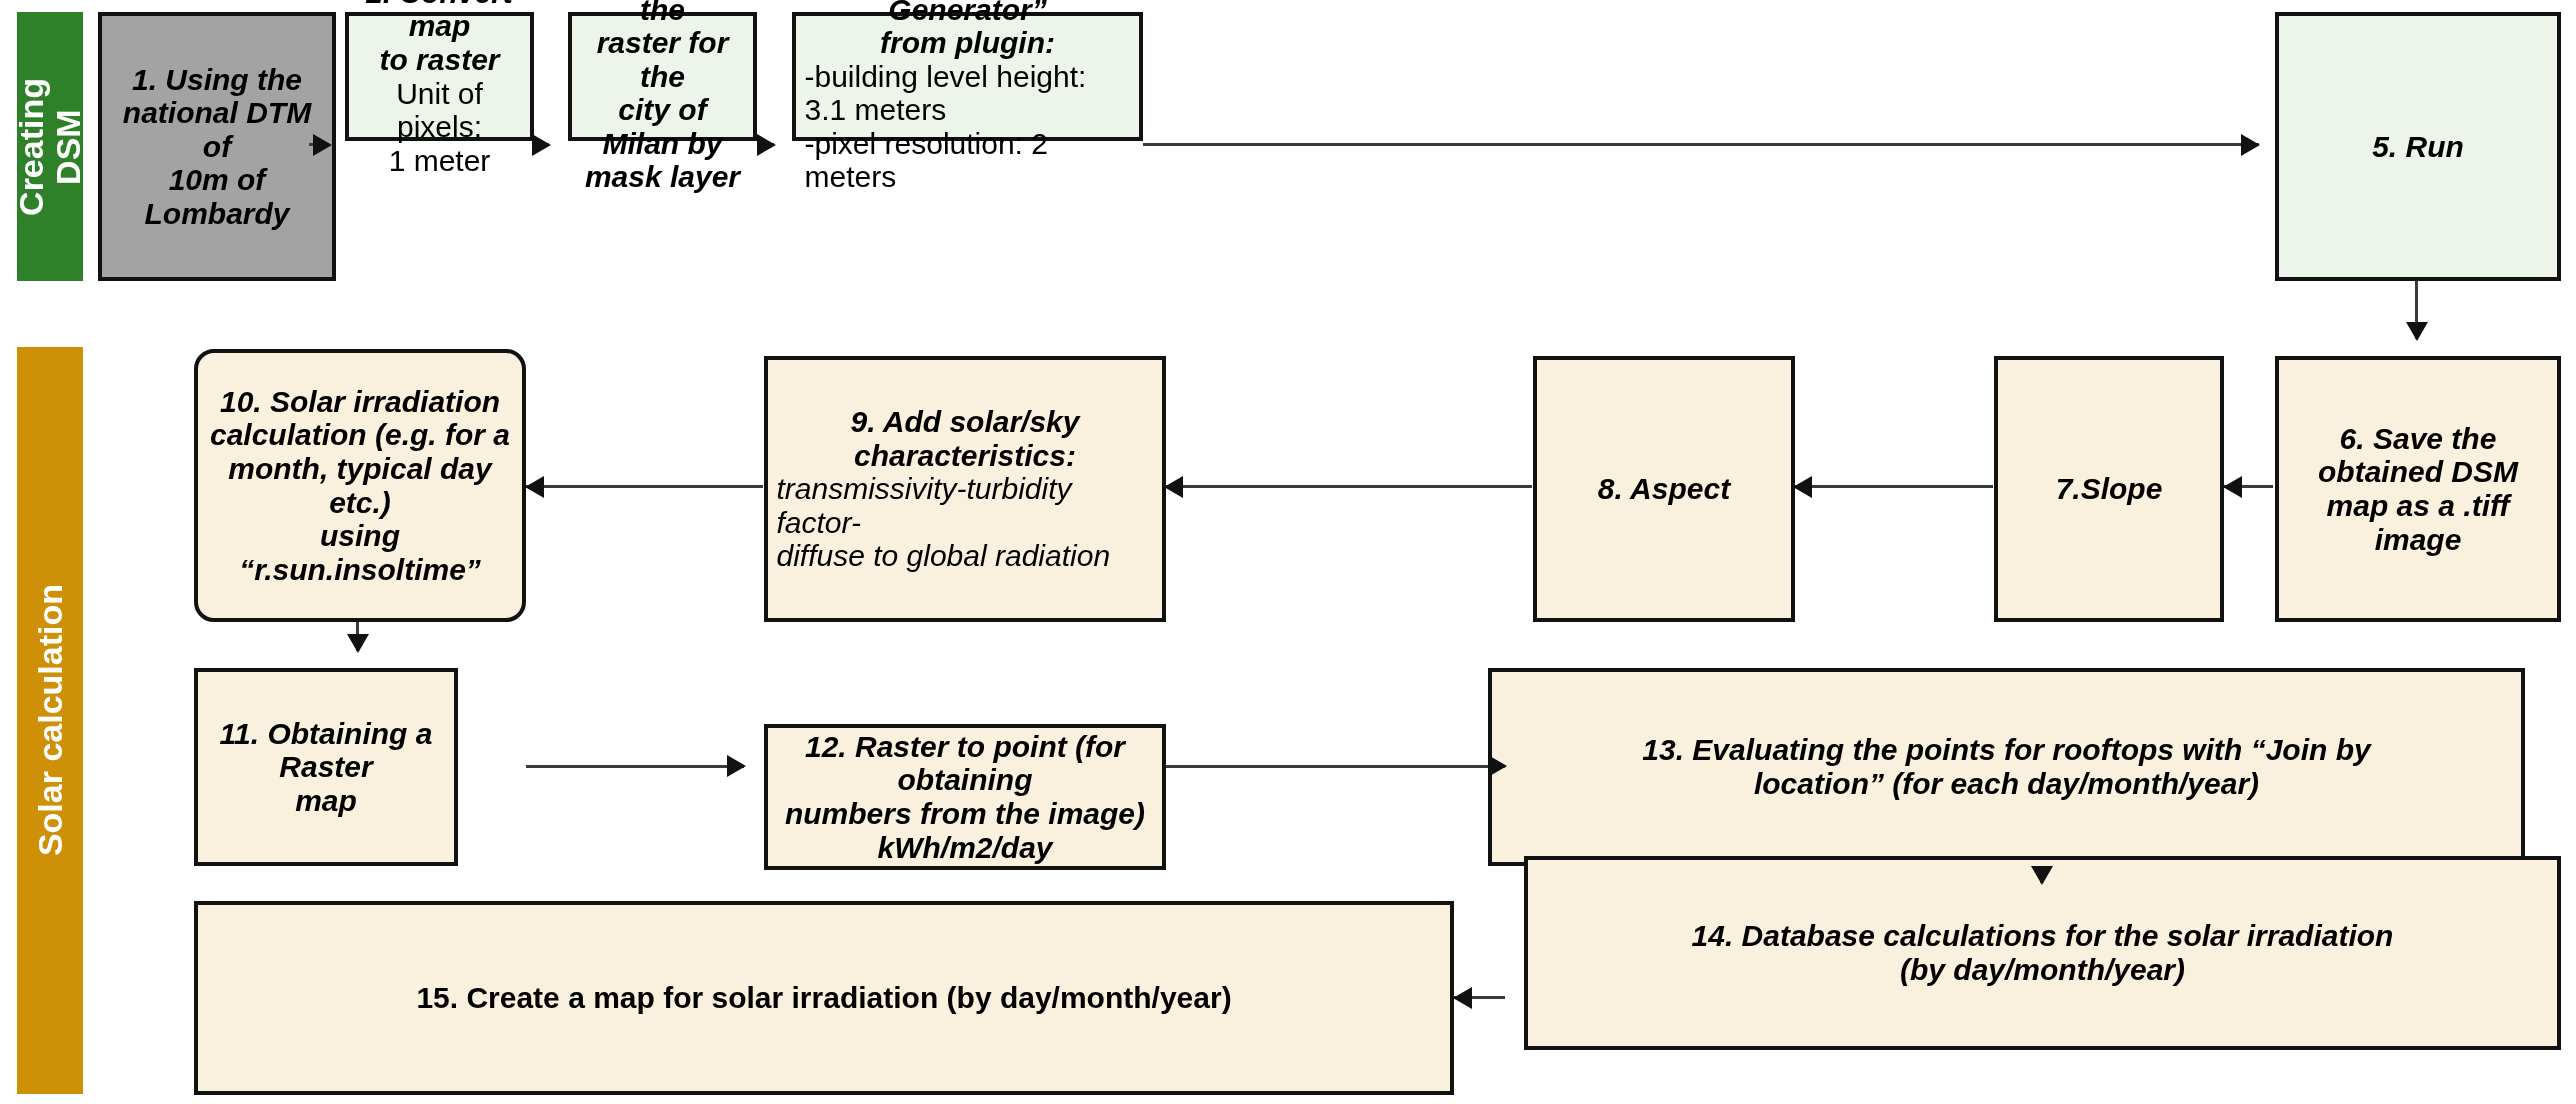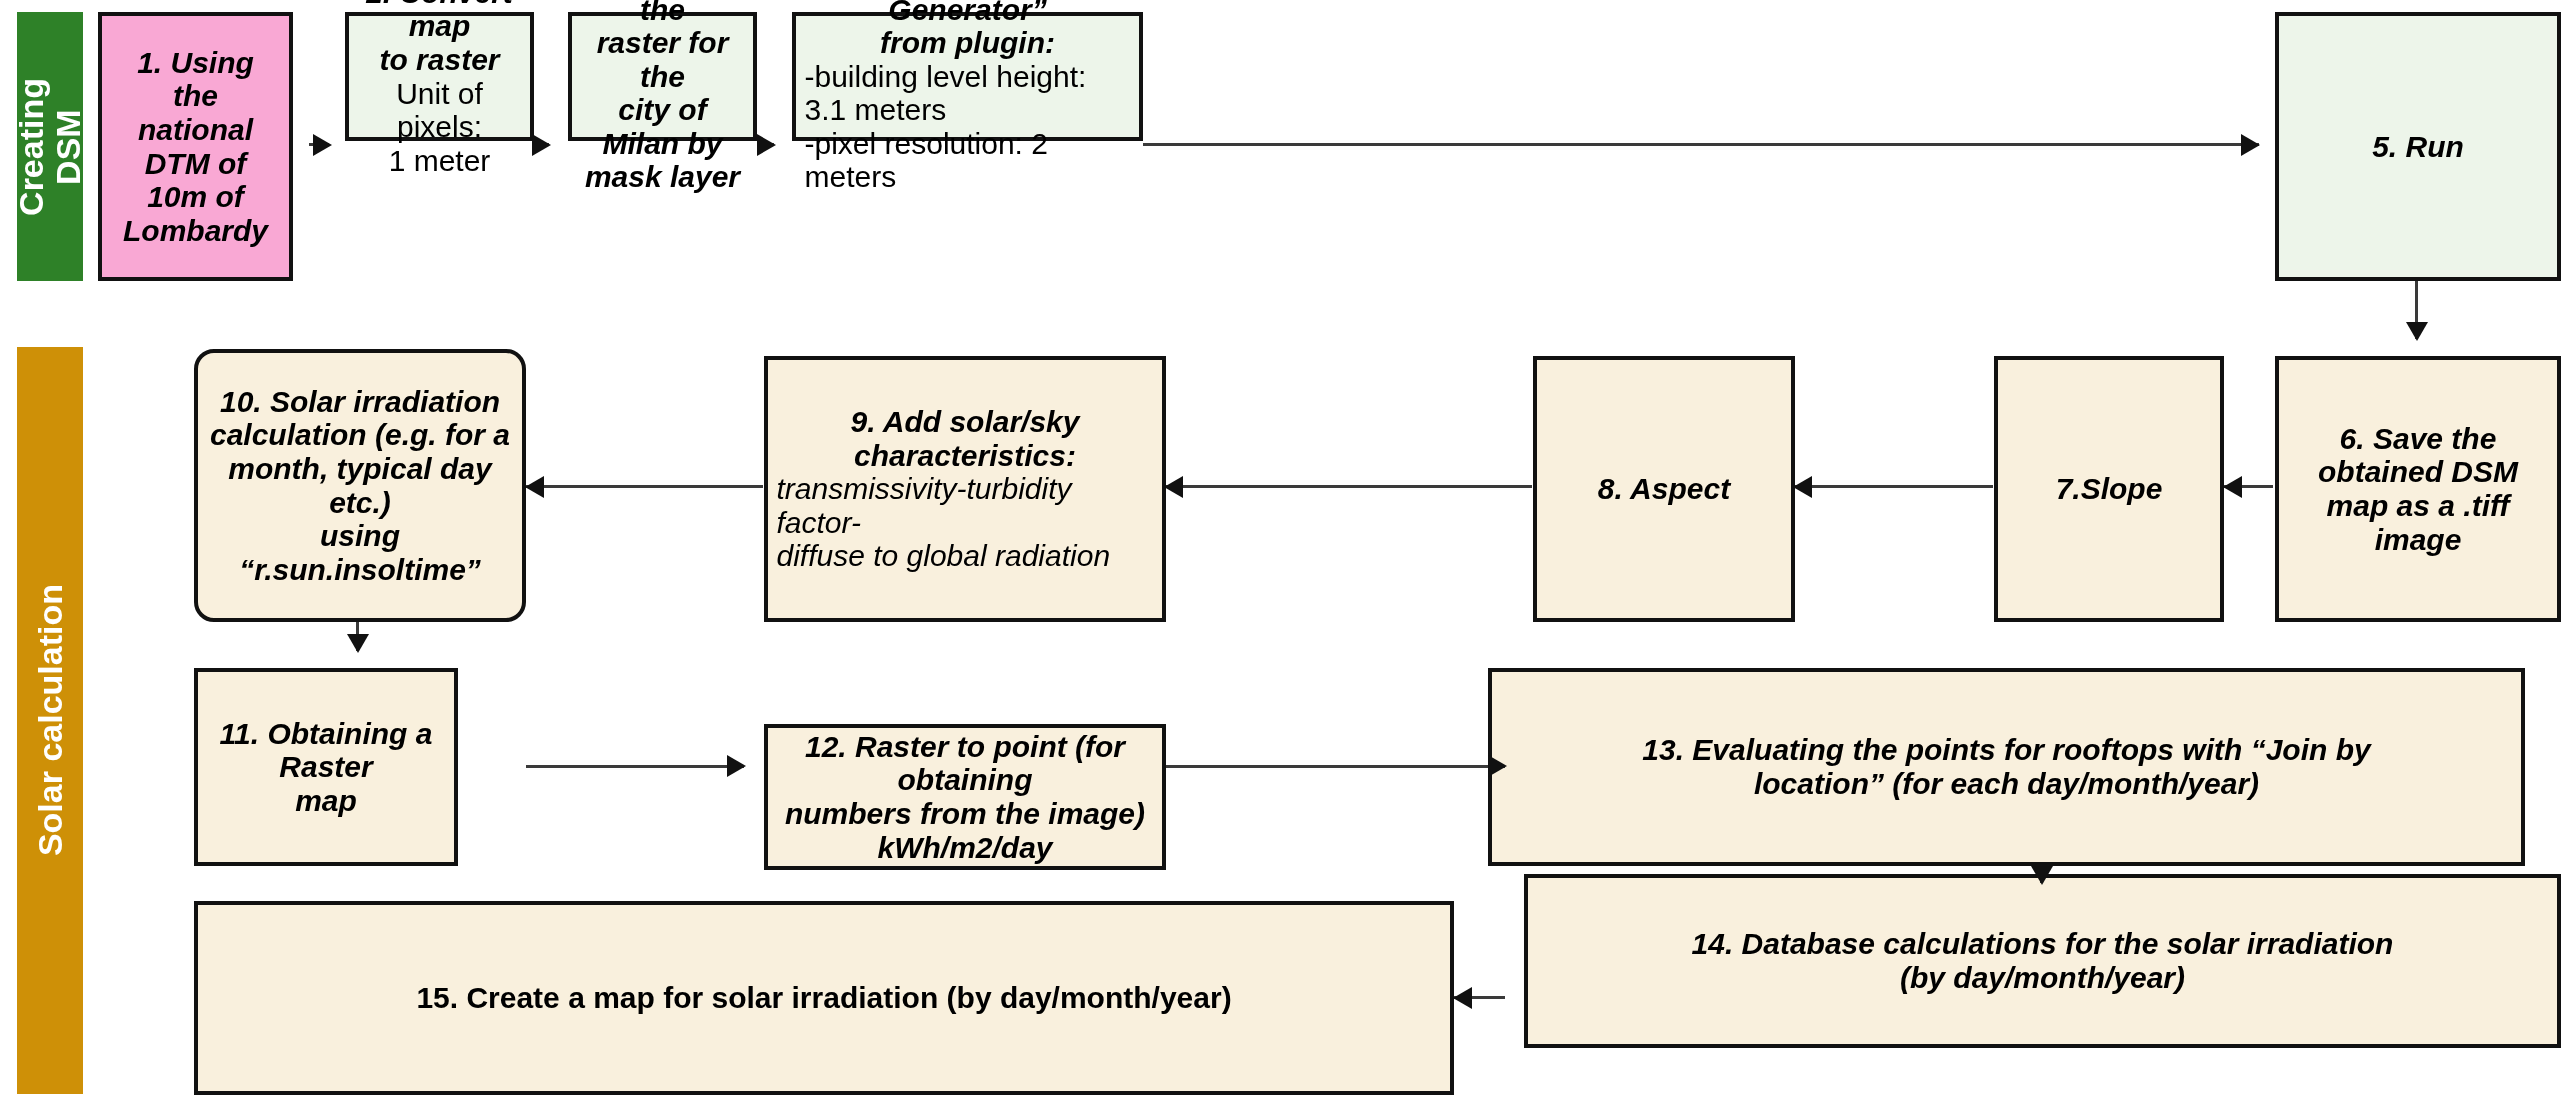--- a/index.html
+++ b/index.html
@@ -78,21 +78,21 @@
 <body>
 
 <div id="canvas">
     <div class="band" style="left: 17px; top: 12px; width: 66px; height: 269px; background: rgb(46, 129, 40);">
       <div class="band-label" style="font-size: 34px;">Creating
 DSM</div>
     </div>
     <div class="band" style="left: 17px; top: 347px; width: 66px; height: 747px; background: rgb(206, 144, 7);">
       <div class="band-label" style="font-size: 34px;">Solar calculation</div>
     </div>
-    <div class="box" style="left: 98px; top: 12px; width: 195px; height: 269px; background: #f9a8d4; font-size: 30px;">
+    <div class="box" style="left: 98px; top: 12px; width: 238px; height: 269px; background: #a3a3a3; font-size: 30px;">
       <div class="ttl">1. Using the
 national DTM of
 10m of Lombardy</div>
     </div>
     <div class="box" style="left: 345px; top: 12px; width: 189px; height: 129px; background: rgb(237, 245, 234); font-size: 30px;">
       <div class="ttl">2. Convert map
 to raster</div>
       <div class="sub">Unit of pixels:
 1 meter</div>
     </div>
@@ -140,21 +140,21 @@
     </div>
     <div class="box" style="left: 764px; top: 704px; width: 402px; height: 146px; background: rgb(249, 240, 221); font-size: 30px; margin-top: 20px;">
       <div class="ttl">12. Raster to point (for obtaining
 numbers from the image)
 kWh/m2/day</div>
     </div>
     <div class="box" style="left: 1488px; top: 668px; width: 1037px; height: 198px; background: rgb(249, 240, 221); font-size: 30px;">
       <div class="ttl">13. Evaluating the points for rooftops with “Join by
 location” (for each day/month/year)</div>
     </div>
-    <div class="box" style="left: 1524px; top: 874px; width: 1037px; height: 174px; background: rgb(249, 240, 221); font-size: 30px;">
+    <div class="box" style="left: 1524px; top: 856px; width: 1037px; height: 194px; background: rgb(249, 240, 221); font-size: 30px;">
       <div class="ttl">14. Database calculations for the solar irradiation
 (by day/month/year)</div>
     </div>
     <div class="box" style="left: 194px; top: 901px; width: 1260px; height: 194px; background: rgb(249, 240, 221); font-size: 30px;">
       <div class="ttl-upright">15. Create a map for solar irradiation (by day/month/year)</div>
     </div>
     <div class="conn h" style="left: 309px; top: 143px; width: 20.4px;"></div>
     <div class="arrow right" style="left: 313px; top: 134px;"></div>
     <div class="conn h" style="left: 534px; top: 143px; width: 15.3px;"></div>
     <div class="arrow right" style="left: 532px; top: 134px;"></div>

